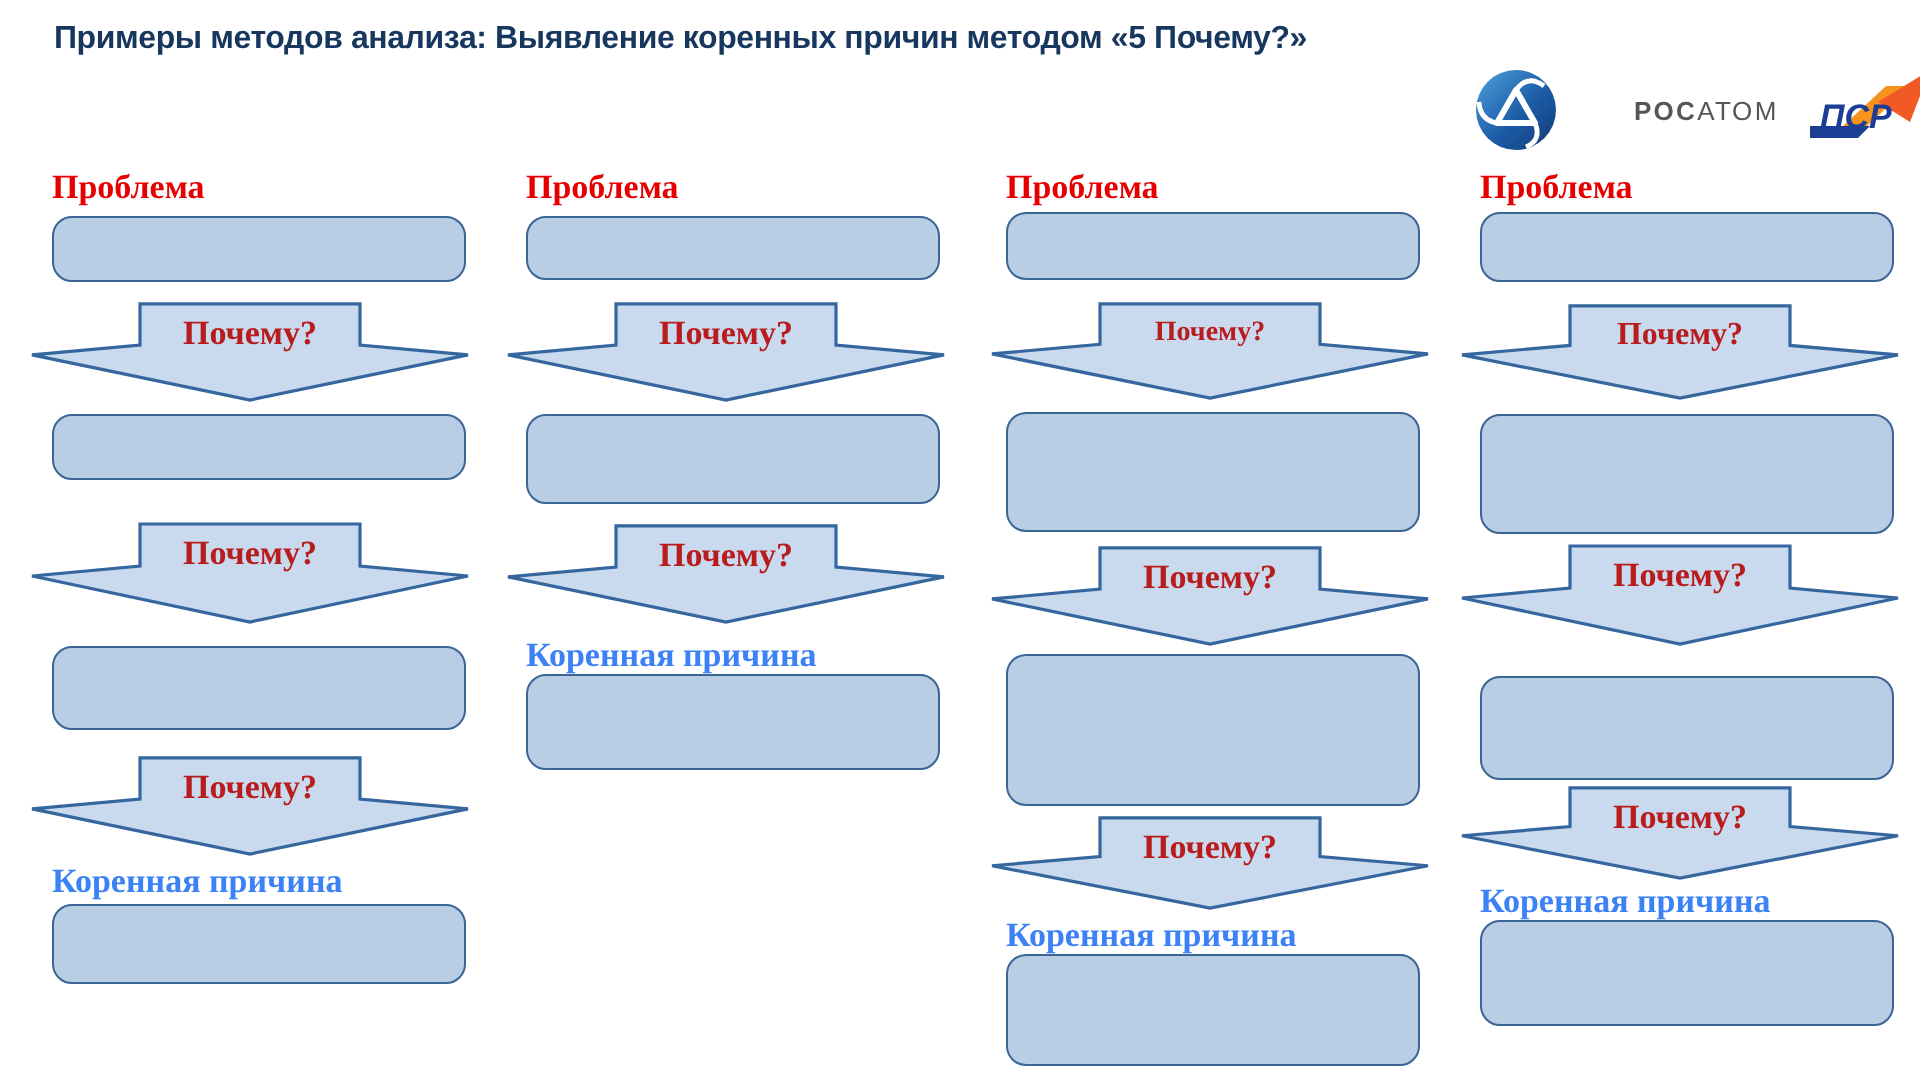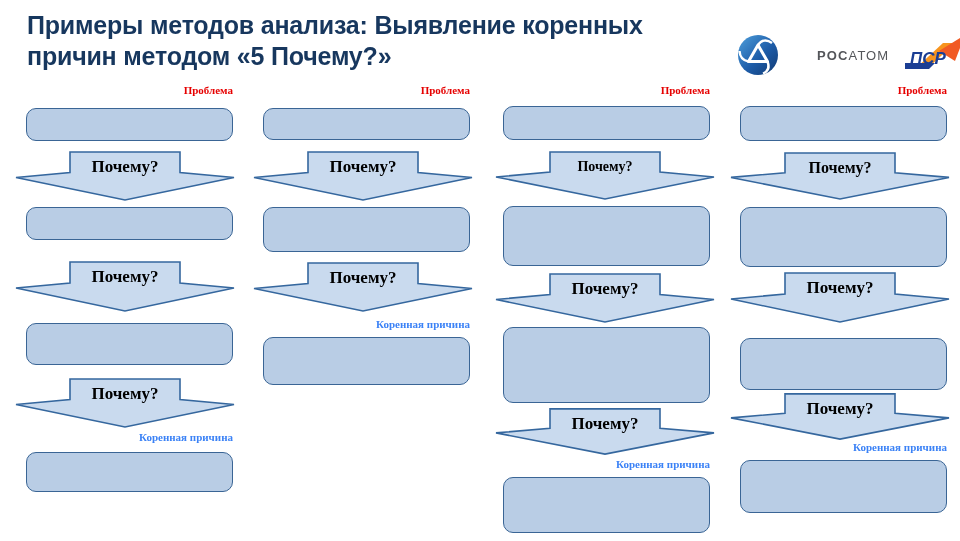--- a/index.html
+++ b/index.html
@@ -1,30 +1,30 @@
 <!DOCTYPE html>
 <html><head>
 <meta charset="utf-8">
 <style>
   html,body{margin:0;padding:0;background:#fff;}
   .slide{position:relative;width:960px;height:541px;background:#ffffff;overflow:hidden;
          font-family:"Liberation Sans",sans-serif;}
   h1.title{position:absolute;left:27px;top:10px;width:705px;margin:0;
-           font-size:25px;font-weight:700;line-height:1.24;color:#17375e;letter-spacing:-0.2px;}
-  .plabel,.rlabel{position:absolute;width:207px;text-align:right;
-           font-family:"Liberation Serif",serif;font-weight:700;font-size:11px;white-space:nowrap;}
+           font-size:16px;font-weight:700;line-height:1.24;color:#17375e;letter-spacing:-0.2px;}
+  .plabel,.rlabel{position:absolute;width:207px;text-align:left;
+           font-family:"Liberation Serif",serif;font-weight:700;font-size:17px;white-space:nowrap;}
   .plabel{color:#e60000;}
   .rlabel{color:#3b82f6;}
   .fbox{position:absolute;width:207px;background:#b9cde5;border:1.5px solid #3a6595;
         border-radius:10px;box-sizing:border-box;}
   .arrow{position:absolute;width:220px;}
   .arrow svg{display:block;width:100%;height:100%;}
   .arrow .why{position:absolute;left:0;top:3px;width:100%;height:26px;
         display:flex;align-items:center;justify-content:center;
-        font-family:"Liberation Serif",serif;font-weight:700;font-size:17px;color:#000000;}
+        font-family:"Liberation Serif",serif;font-weight:700;font-size:17px;color:#b91c1c;}
   .arrow.small .why{font-size:14px;}
   .arrow.med .why{font-size:16px;}
   .logo-rosatom{position:absolute;left:737px;top:33px;width:135px;height:44px;}
   .logo-rosatom .emblem{position:absolute;left:0;top:1px;}
   .logo-rosatom .word{position:absolute;left:52px;top:0;height:44px;display:flex;align-items:center;
         font-size:13px;letter-spacing:1.2px;color:#54565a;margin-left:28px;}
   .logo-rosatom .word b{font-weight:700;}
   .logo-rosatom .word span{font-weight:400;}
   .logo-psr{position:absolute;left:905px;top:35px;width:55px;height:35px;}
 </style>

